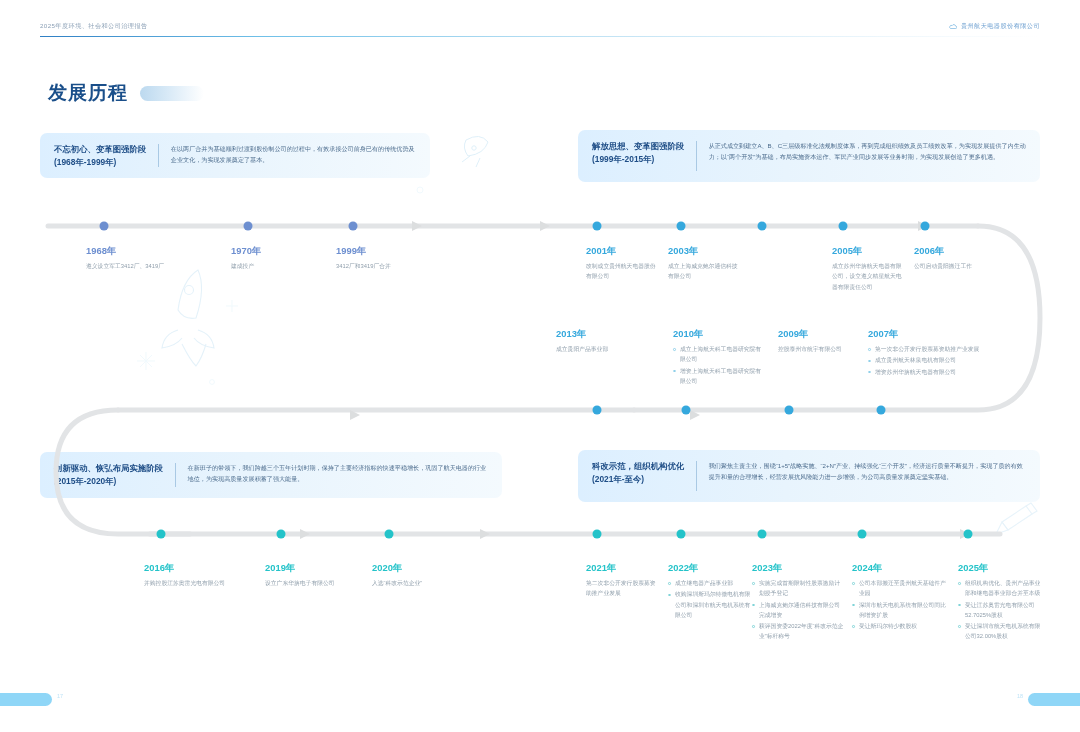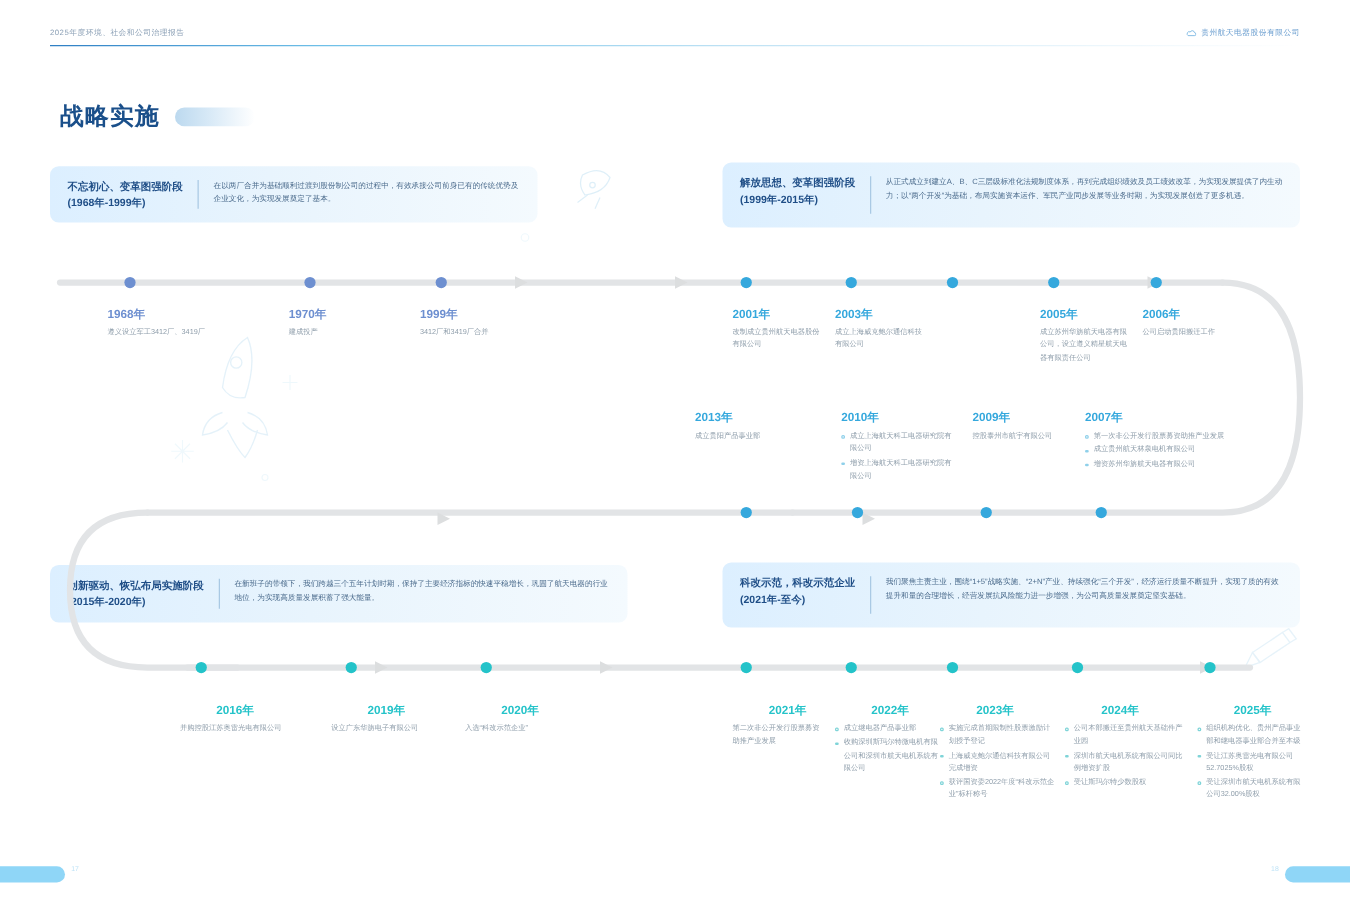--- a/index.html
+++ b/index.html
@@ -42,21 +42,21 @@
   .dot{position:absolute;border-radius:50%;transform:translate(-50%,-50%);}
   .dot.indigo{background:#6d8fd0;}
   .dot.sky{background:#35a8dd;}
   .dot.teal{background:#24c3c9;}
 
   
   .ms{position:absolute;}
   .ms .yr{font-size:9.4px;font-weight:bold;line-height:1.2;margin-bottom:5px;}
   .ms.indigo .yr{color:#6d8fd0;}
   .ms.sky .yr{color:#35a8dd;}
-  .ms.teal .yr{color:#24c3c9;margin-left:29px;}
+  .ms.teal .yr{color:#24c3c9;}
   .ms .desc{font-size:5.8px;color:#8f9eab;line-height:1.75;}
   .ms ul{margin:0;padding:0;list-style:none;}
   .ms li{position:relative;padding-left:7px;font-size:5.8px;color:#8f9eab;line-height:1.75;margin-bottom:1px;}
   .ms li:before{content:"";position:absolute;left:0;top:4.2px;width:2.6px;height:2.6px;border-radius:50%;
                 border:.8px solid #7fd4d8;box-sizing:border-box;}
   .ms.sky li:before{border-color:#8fd0ea;}
 
   
   .deco{position:absolute;pointer-events:none;}
   .footer-pill-l{position:absolute;left:0;top:693px;width:52px;height:13px;border-radius:0 7px 7px 0;background:#8fd6f7;}
@@ -75,21 +75,21 @@
     <span class="logo-mark">
       <svg width="8" height="8" viewBox="0 0 16 16">
           <path d="M3 11h10a2.4 2.4 0 0 0 .2-4.8A3.6 3.6 0 0 0 6.4 5.2 2.8 2.8 0 0 0 3 11z" fill="none" stroke="#5fa8dc" stroke-width="1.2"></path>
         </svg>
     </span>
     <span>贵州航天电器股份有限公司</span>
   </div>
   <div class="rule"></div>
 
   <div class="title-wrap">
-    <div class="title">战略实施</div>
+    <div class="title">发展历程</div>
     <div class="title-pill"></div>
   </div>
 
   <svg class="deco" style="left:0;top:0;width:1080px;height:732px;">
 
     <g opacity="0.5" stroke="#bfe0f2" fill="none" stroke-width="1">
       <path d="M466 140 q14 -8 22 2 q-4 12 -20 14 q-6 -8 -2 -16z"></path>
       <path d="M470 156 l-8 6 M480 158 l-4 9"></path>
       <circle cx="474" cy="148" r="2.2"></circle>
     </g>
@@ -137,21 +137,21 @@
     <div>
       <div class="s-head">创新驱动、恢弘布局实施阶段</div>
       <div class="s-head">(2015年-2020年)</div>
     </div>
     <div class="s-div"></div>
     <div class="s-body">在新班子的带领下，我们跨越三个五年计划时期，保持了主要经济指标的快速平稳增长，巩固了航天电器的行业地位，为实现高质量发展积蓄了强大能量。</div>
   </div>
 
   <div class="stage blue" id="stage4">
     <div>
-      <div class="s-head">科改示范，科改示范企业</div>
+      <div class="s-head">科改示范，组织机构优化</div>
       <div class="s-head">(2021年-至今)</div>
     </div>
     <div class="s-div"></div>
     <div class="s-body">我们聚焦主责主业，围绕“1+5”战略实施、“2+N”产业、持续强化“三个开发”，经济运行质量不断提升，实现了质的有效提升和量的合理增长，经营发展抗风险能力进一步增强，为公司高质量发展奠定坚实基础。</div>
   </div>
 
   <svg class="track">
     <defs>
       <marker id="arw" markerWidth="7" markerHeight="7" refX="1" refY="3.2" orient="auto">
         <path d="M0,0 L6,3.2 L0,6.4 z" fill="#dcdedf"></path>

